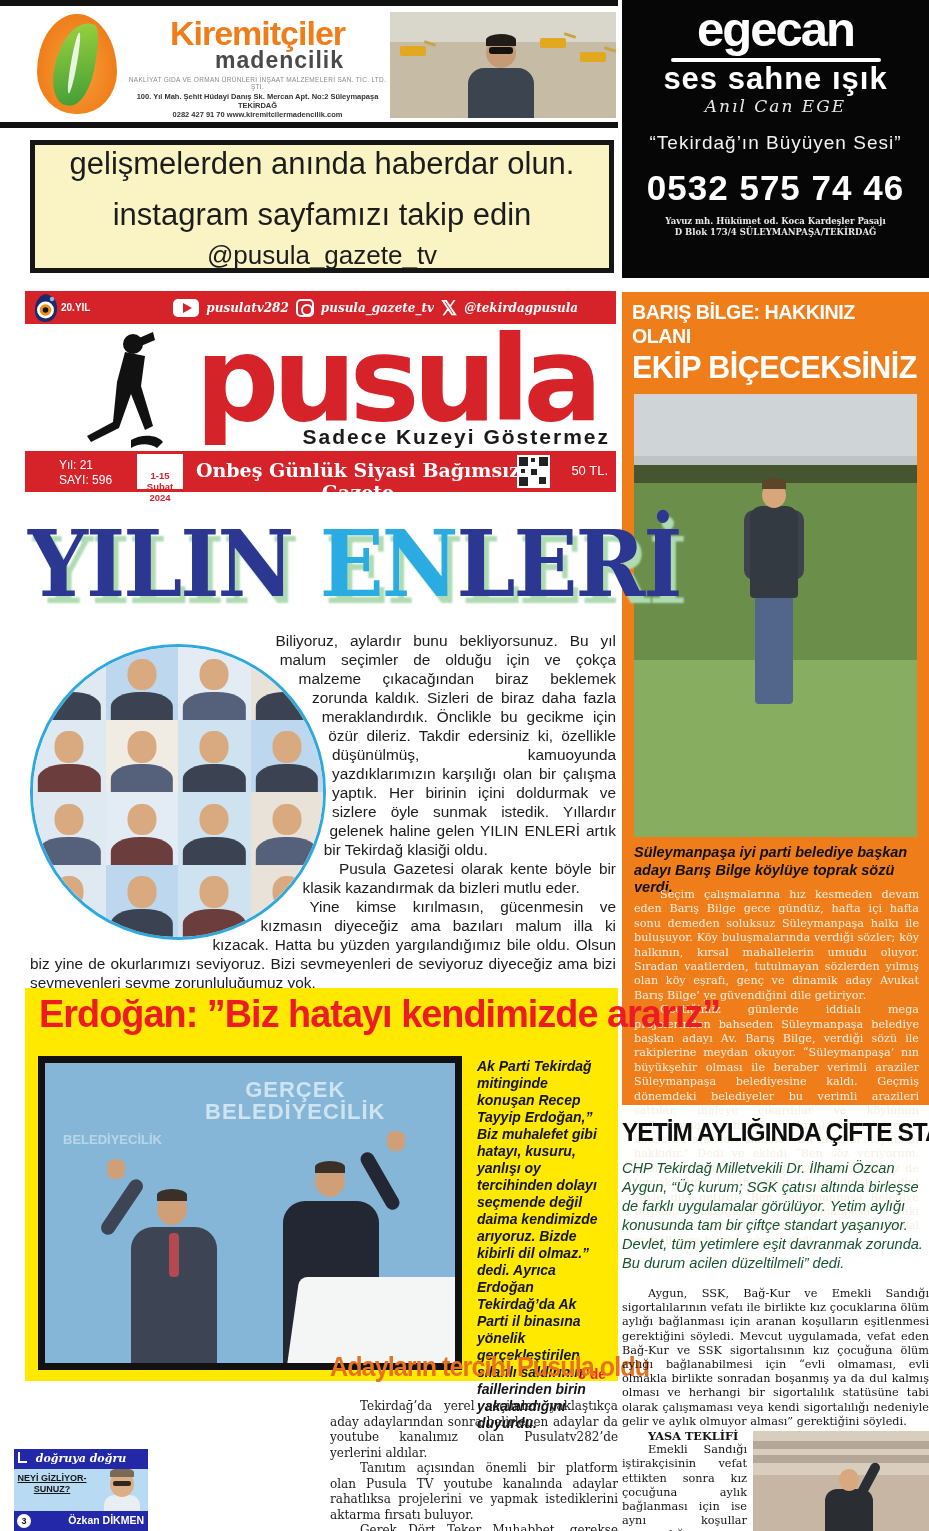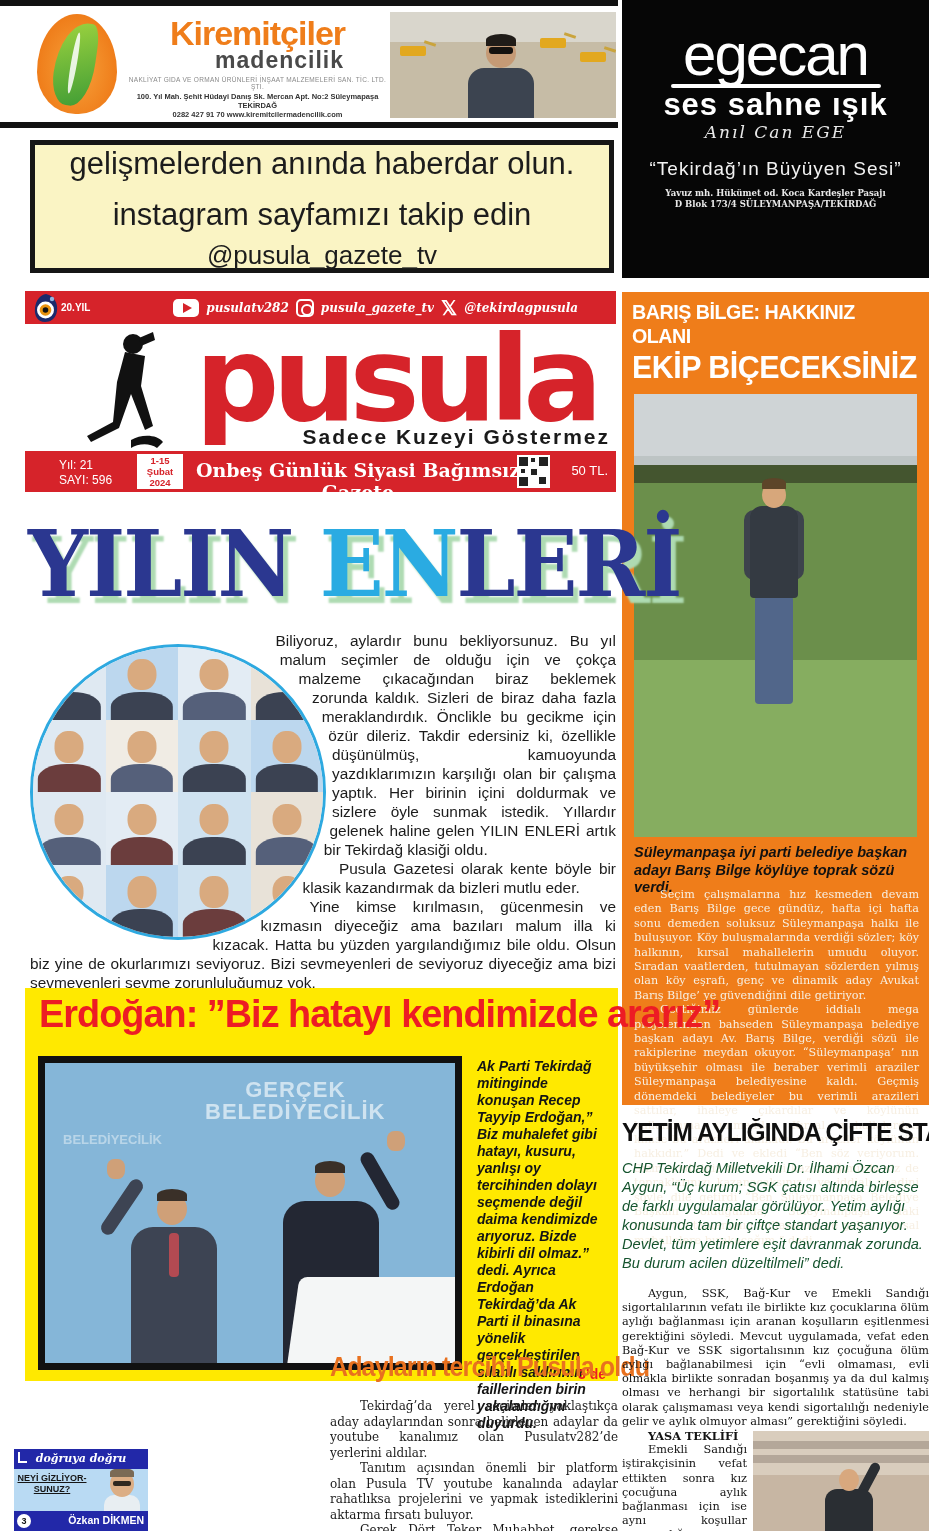--- a/index.html
+++ b/index.html
@@ -28,21 +28,21 @@
   .kiremit-photo { position:relative; flex:0 0 auto; width:226px; height:106px; margin-top:4px; background:linear-gradient(#d9d6cc 0 28%, #c6bca6 28% 100%); overflow:hidden; }
   .digger { position:absolute; width:26px; height:10px; background:#e2a81f; border-radius:2px; }
   .digger:after { content:""; position:absolute; right:-10px; top:-4px; width:12px; height:3px; background:#caa43c; transform:rotate(18deg); }
   .miner-head { position:absolute; left:96px; top:26px; width:30px; height:30px; background:#c59a75; border-radius:50%; }
   .miner-hair { position:absolute; left:96px; top:22px; width:30px; height:12px; background:#201c18; border-radius:50% 50% 0 0; }
   .miner-glasses { position:absolute; left:99px; top:35px; width:24px; height:7px; background:#15120f; border-radius:3px; }
   .miner-body { position:absolute; left:78px; top:56px; width:66px; height:50px; background:#3c4450; border-radius:16px 16px 0 0; }
 
   
   #egecan { left:622px; top:0; width:307px; height:278px; background:#060606; color:#fff; text-align:center; }
-  .ege-title { font-size:60px; font-weight:normal; letter-spacing:-2px; line-height:58px; margin-top:26px; }
+  .ege-title { font-size:49px; font-weight:bold; letter-spacing:-2px; line-height:58px; }
   .ege-underline { width:210px; height:4px; background:#fff; margin:0 auto; border-radius:2px; }
   .ege-sub { font-size:31px; font-weight:bold; letter-spacing:1px; line-height:34px; }
   .ege-person { font-family:"DejaVu Serif", serif; font-style:italic; font-size:17px; color:#e8e8e8; letter-spacing:2px; line-height:20px; }
   .ege-slogan { font-size:19px; margin-top:16px; letter-spacing:1px; color:#f2f2f2; }
   .ege-phone { font-size:35px; font-weight:bold; margin-top:14px; letter-spacing:1px; }
   .ege-addr { font-family:"DejaVu Serif", serif; font-weight:bold; font-size:8.5px; line-height:11px; margin-top:8px; color:#e9e9e9; }
 
   
   #insta { left:30px; top:140px; width:584px; height:133px; background:#faf4c4; border:5px solid #161616; text-align:center; color:#1c1c1c; }
   .insta-l { font-size:31px; line-height:37px; }
@@ -58,21 +58,21 @@
   .yt-icon:after { content:""; position:absolute; left:10px; top:4px; border-left:9px solid #d6232a; border-top:5px solid transparent; border-bottom:5px solid transparent; }
   .ig-icon { width:18px; height:18px; border:2px solid #fff; border-radius:5px; position:relative; }
   .ig-icon:after { content:""; position:absolute; left:3px; top:3px; width:8px; height:8px; border:2px solid #fff; border-radius:50%; }
   .x-icon { font-size:20px; font-weight:bold; color:#fff; line-height:18px; }
   .eye-icon { width:26px; height:30px; margin-left:8px; }
   .mast-white { position:absolute; left:0; top:33px; width:100%; height:127px; background:#fff; }
   .pusula-logo { position:absolute; left:170px; top:-14px; font-family:"DejaVu Sans", sans-serif; font-weight:bold; font-size:118px; letter-spacing:-7px; color:#d6232a; }
   .mast-tagline { position:absolute; right:6px; bottom:2px; font-size:21px; font-weight:bold; color:#1a1a1a; letter-spacing:2px; }
   .mast-bar-bottom { position:absolute; left:0; top:160px; width:100%; height:41px; background:#d6232a; color:#fff; }
   .mast-yil { position:absolute; left:34px; top:7px; font-size:12px; line-height:15px; }
-  .date-box { position:absolute; left:112px; top:3px; width:46px; height:35px; background:#fff; color:#d6232a; font-size:9.5px; font-weight:bold; text-align:center; line-height:11px; padding-top:1px; }
+  .date-box { position:absolute; left:112px; top:3px; width:46px; height:35px; background:#fff; color:#d6232a; font-size:9.5px; font-weight:bold; text-align:center; line-height:11px; padding-top:16px; }
   .mast-slogan { position:absolute; left:168px; top:8px; width:330px; text-align:center; font-family:"DejaVu Serif", serif; font-weight:bold; font-size:19px; }
   .qr { position:absolute; right:66px; top:4px; width:33px; height:33px; background:#fff; }
   .qr i { position:absolute; background:#222; }
   .mast-price { position:absolute; right:8px; top:12px; font-size:13px; }
 
   
   #bilge { left:622px; top:292px; width:307px; height:813px; background:#ef7d1a; color:#fff; }
   .bilge-kicker { font-size:20.5px; font-weight:bold; letter-spacing:-.5px; margin:8px 0 0 10px; transform:scaleX(.96); transform-origin:left; }
   .bilge-head { font-size:31px; font-weight:bold; letter-spacing:-.5px; margin:2px 0 0 10px; transform:scaleX(.98); transform-origin:left; }
   .bilge-photo { position:absolute; left:12px; top:102px; width:283px; height:443px; background:linear-gradient(#cfd4d6 0 14%, #bdc4c4 14% 16%, #44552f 16% 20%, #6b8f4b 20% 60%, #86ad60 60% 100%); overflow:hidden; }
@@ -187,20 +187,21 @@
         <div class="miner-glasses"></div>
     </div>
   </div>
 
   <div class="abs" id="egecan">
     <div class="ege-title">egecan</div>
     <div class="ege-underline"></div>
     <div class="ege-sub">ses sahne ışık</div>
     <div class="ege-person">Anıl Can EGE</div>
     <div class="ege-slogan">“Tekirdağ’ın Büyüyen Sesi”</div>
+    <div class="ege-phone">0532 575 74 46</div>
     <div class="ege-addr">
       <div>Yavuz mh. Hükümet od. Koca Kardeşler Pasajı</div>
       <div>D Blok 173/4 SÜLEYMANPAŞA/TEKİRDAĞ</div>
     </div>
   </div>
 
   <div class="abs" id="insta">
     <div class="insta-l">gelişmelerden anında haberdar olun.</div>
     <div class="insta-l" style="margin-top:14px;">instagram sayfamızı takip edin</div>
     <div class="insta-h">@pusula_gazete_tv</div>

